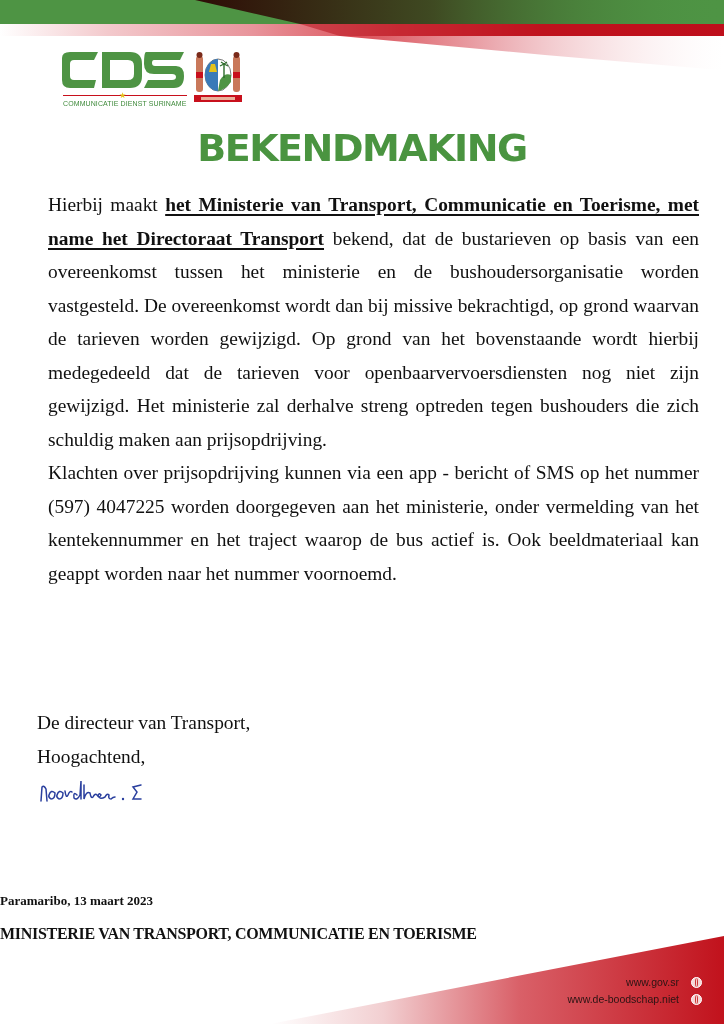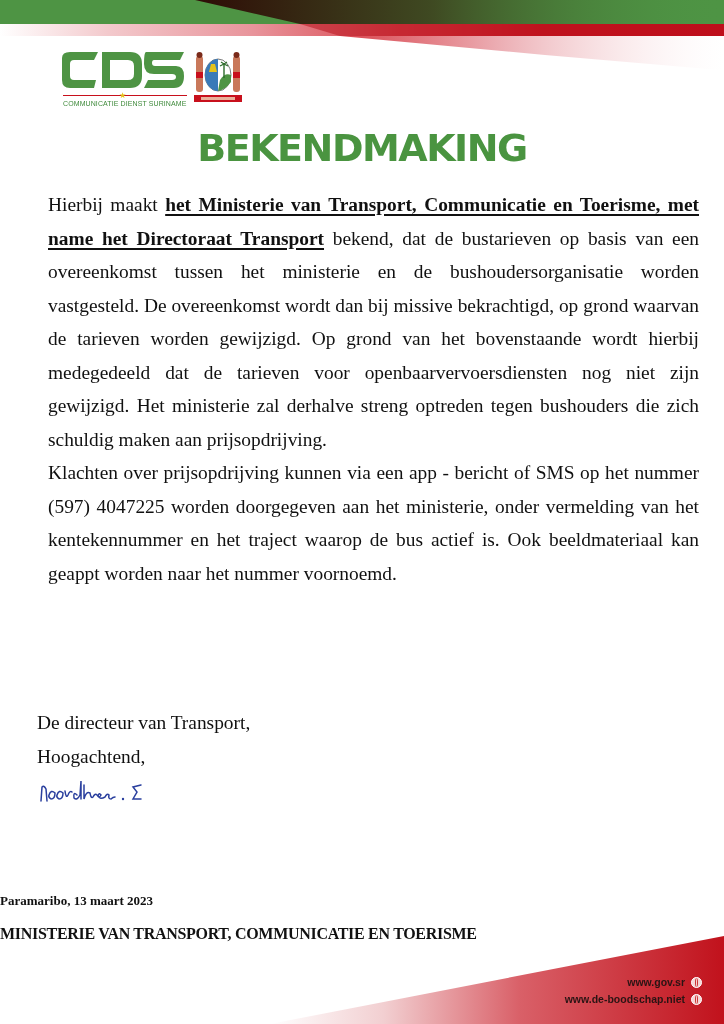--- a/index.html
+++ b/index.html
@@ -29,21 +29,21 @@
     .closing div { white-space: nowrap; }
     .sig { height: 36px; position: relative; }
     .sig svg { position: absolute; left: 0; top: 2px; }
 
     .footer-date { position: absolute; left: 0; top: 893px; font-size: 13px; font-weight: bold; }
     .footer-ministry { position: absolute; left: 0; top: 925px; font-size: 16px; font-weight: bold; white-space: nowrap; letter-spacing: -0.3px; text-align: right; }
 
     
     .bottom-wedge { position: absolute; left: 0; top: 930px; width: 724px; height: 94px; }
     .urls { position: absolute; right: 22px; top: 974px; text-align: right; font-family: "Liberation Sans", sans-serif; font-size: 10.5px; color: #2a1414; line-height: 17px; }
-    .url-row { display: flex; justify-content: flex-end; align-items: center; gap: 6px; font-weight: bold; }
+    .url-row { display: flex; justify-content: flex-end; align-items: center; gap: 12px; }
     .globe { width: 9px; height: 9px; border-radius: 50%; background: #f4d6d6; border: 1px solid #ffffff; display: inline-block; position: relative; }
     .globe::after { content: ""; position: absolute; left: 3px; top: 0; width: 3px; height: 9px; border-left: 1px solid #c33; border-right: 1px solid #c33; border-radius: 50%; box-sizing: border-box; }
   </style>
 </head>
 <body>
 
 <div class="top-green"></div>
 <div class="top-red"></div>
 <svg class="top-dark-wedge" viewBox="0 0 724 70" preserveAspectRatio="none">
   <defs>

